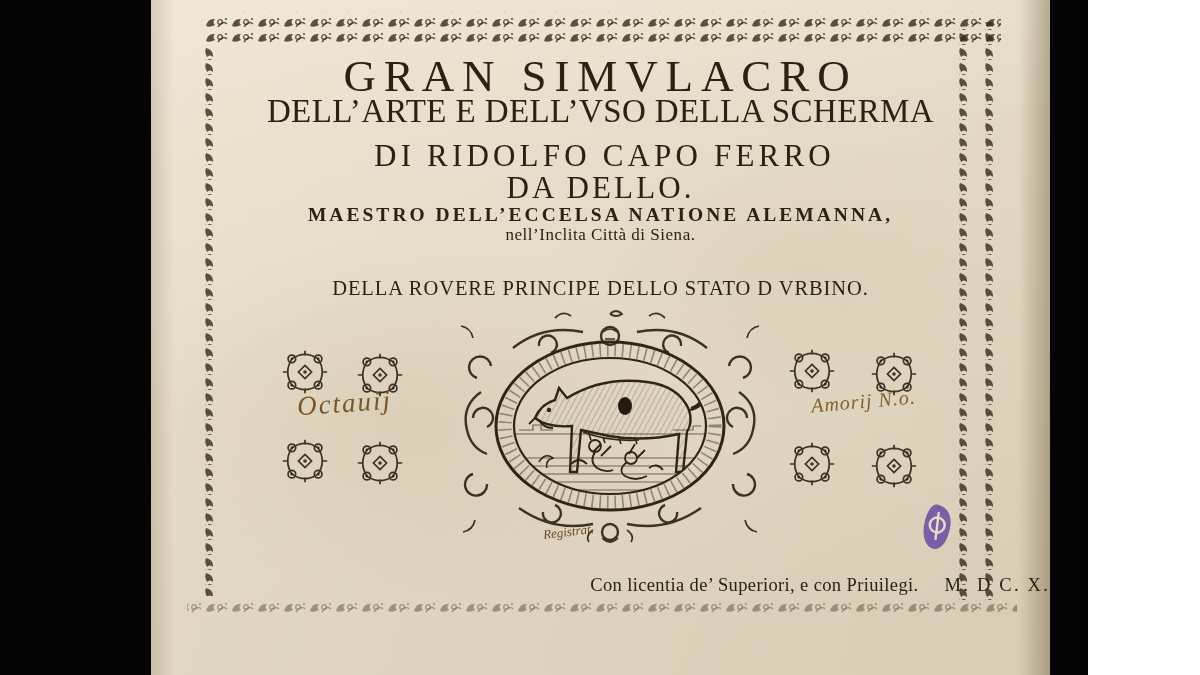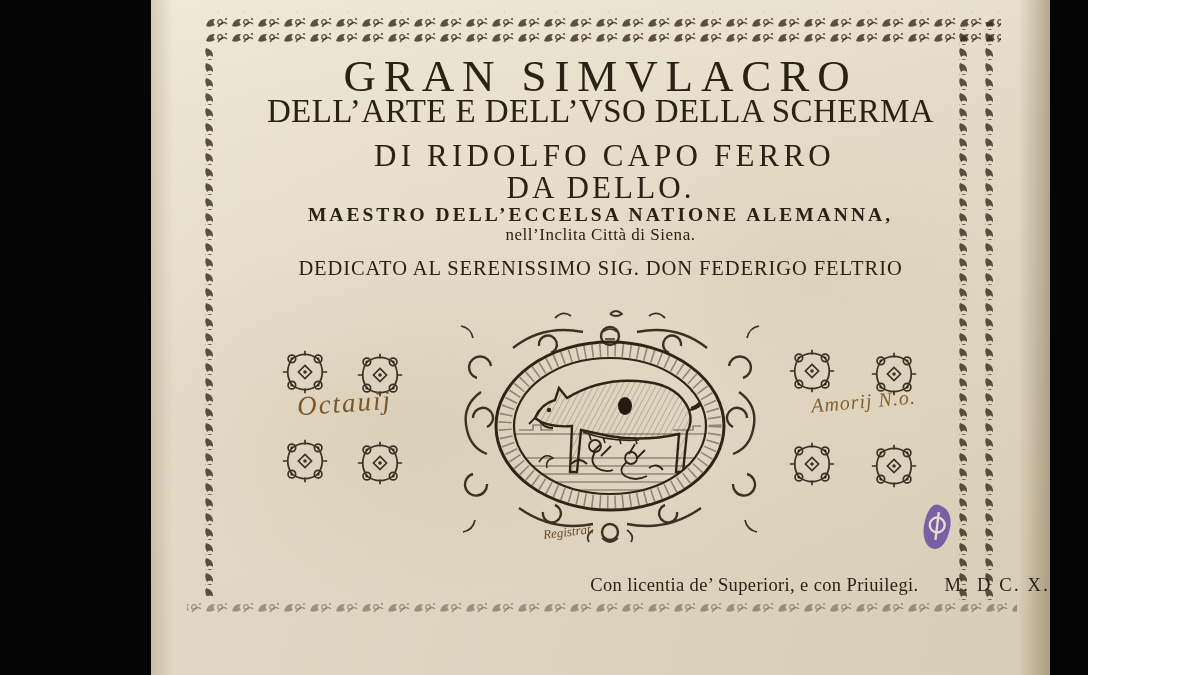--- a/index.html
+++ b/index.html
@@ -100,21 +100,21 @@
       <use href="#fleuron" x="636" y="441" width="50" height="46"></use>
       <use href="#fleuron" x="718" y="443" width="50" height="46"></use>
     </svg>
 
     <div class="txt t1">GRAN SIMVLACRO</div>
     <div class="txt t2">DELL’ARTE E DELL’VSO DELLA SCHERMA</div>
     <div class="txt t3">DI RIDOLFO CAPO FERRO</div>
     <div class="txt t4">DA DELLO.</div>
     <div class="txt t6">nell’Inclita Città di Siena.</div>
     <div class="txt t5">MAESTRO DELL’ECCELSA NATIONE ALEMANNA,</div>
-    <div class="txt d1">DEDICATO AL SERENISSIMO SIG. DON FEDERIGO FELTRIO</div>
+    <div class="txt d2">DELLA ROVERE PRINCIPE DELLO STATO D VRBINO.</div>
 
     <svg class="woodcut-svg" width="334" height="242" viewBox="0 0 334 242">
       <defs>
         <pattern id="hatch" width="5" height="5" patternUnits="userSpaceOnUse" patternTransform="rotate(28)">
           <line x1="0" y1="0" x2="0" y2="5" stroke="#2f2517" stroke-width="1" opacity="0.45"></line>
         </pattern>
         <clipPath id="ovalClip">
             <ellipse cx="167" cy="120" rx="96" ry="68"></ellipse>
           </clipPath>
       </defs>

